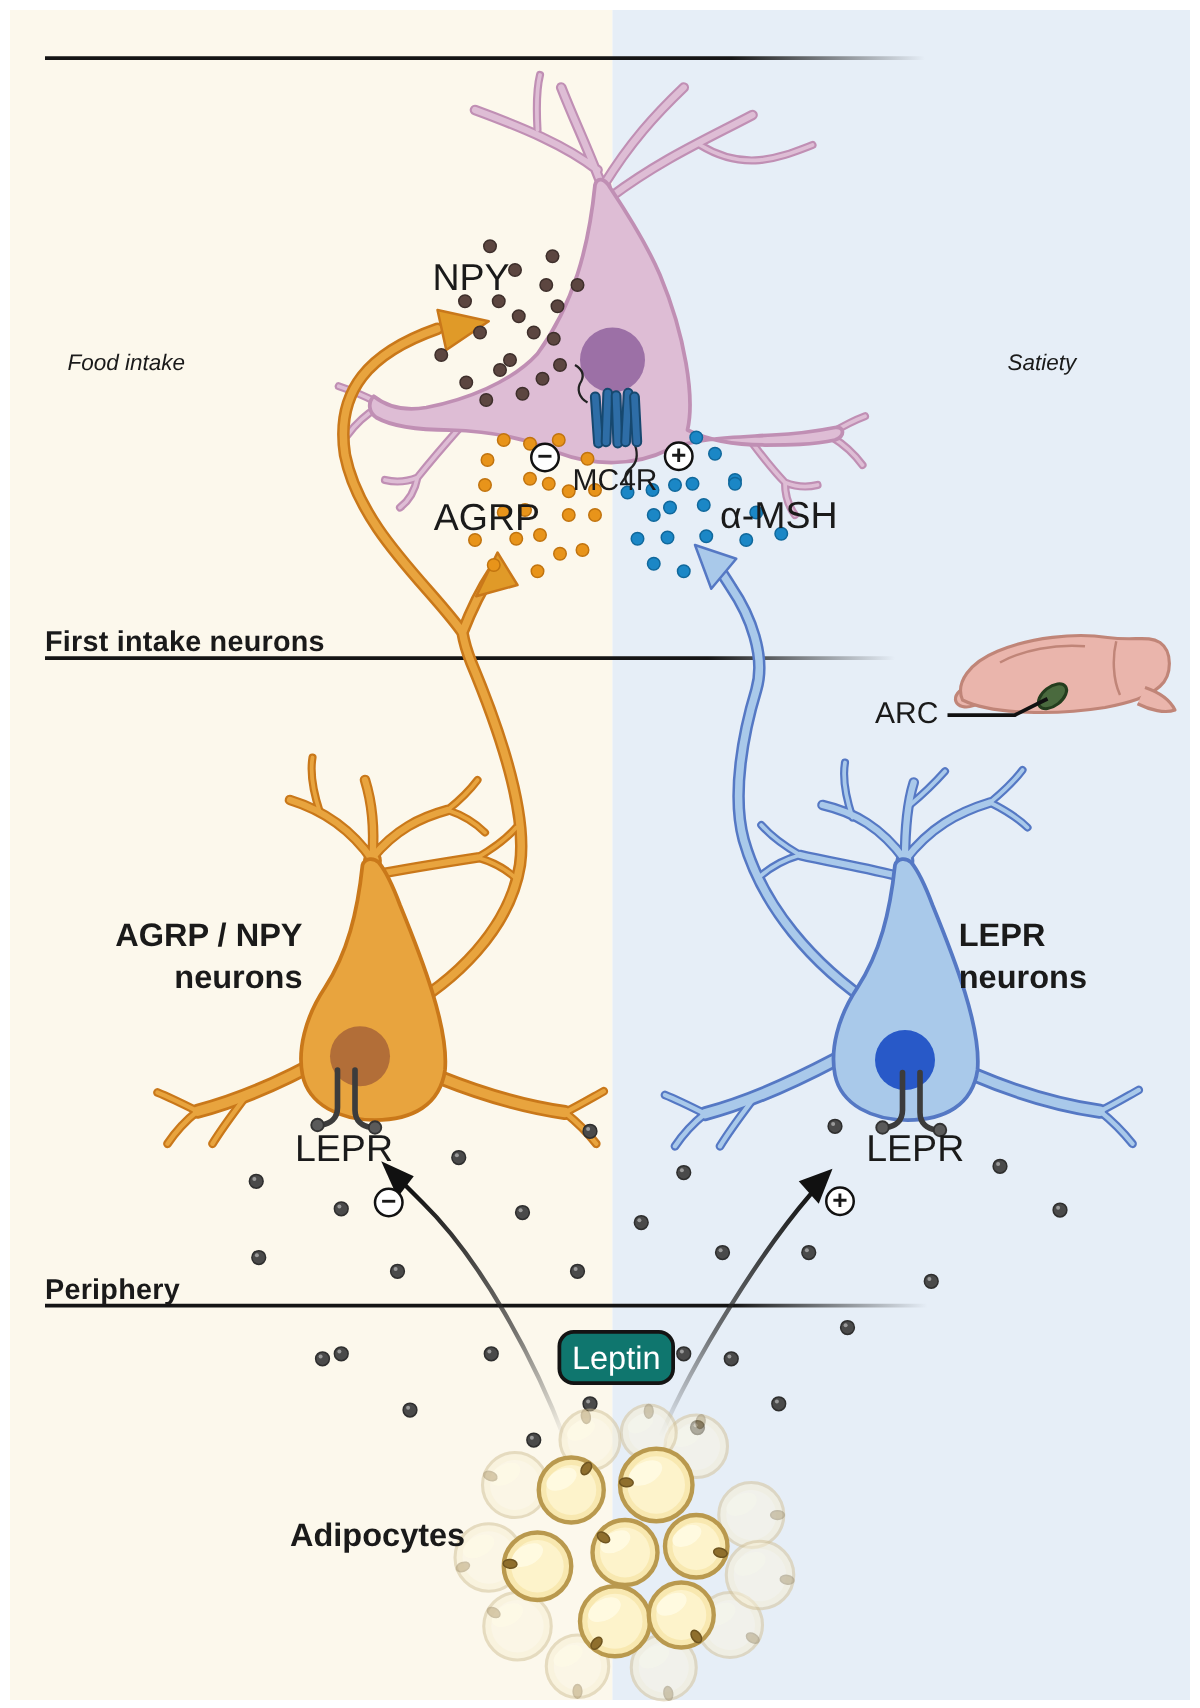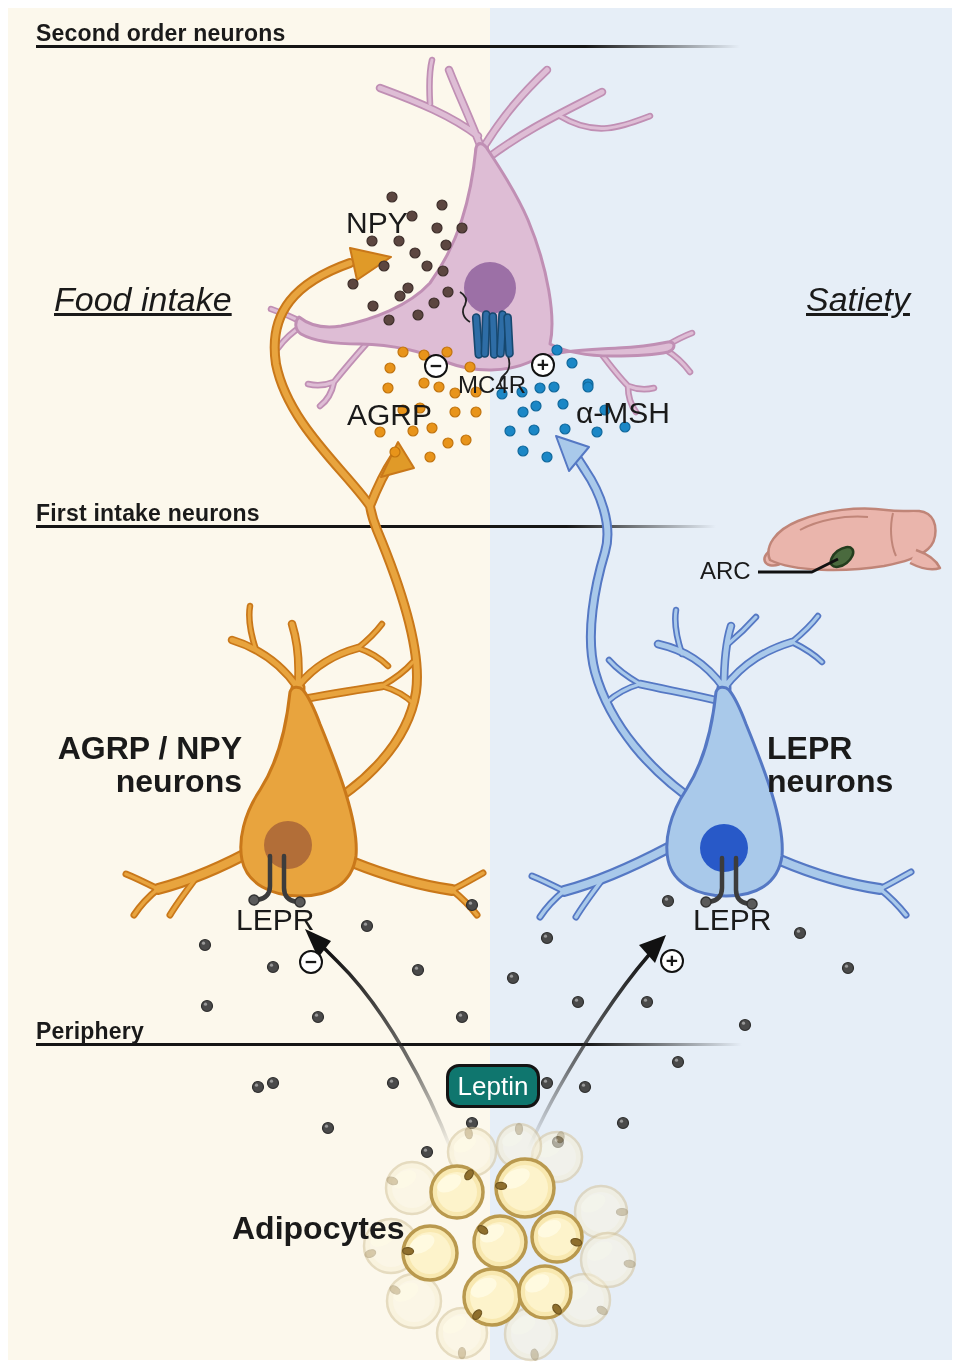--- a/index.html
+++ b/index.html
@@ -3,23 +3,23 @@
 <meta charset="utf-8">
 <style>
   html,body{margin:0;padding:0;background:#ffffff;}
   #canvas{position:relative;width:960px;height:1366px;background:#ffffff;overflow:hidden;
           font-family:"Liberation Sans", sans-serif;color:#1a1a1a;}
   .bg-half{position:absolute;top:8px;bottom:6px;}
   #bg-left{left:8px;width:482px;background:#FCF8EC;}
   #bg-right{left:490px;width:462px;background:#E6EEF7;}
   .section-header{position:absolute;font-size:23px;font-weight:bold;letter-spacing:.2px;}
   .section-line{position:absolute;height:3px;background:linear-gradient(to right,#151515 78%,rgba(21,21,21,0));}
-  .side-label{position:absolute;font-size:34px;font-style:italic;text-decoration:underline;}
+  .side-label{position:absolute;font-size:18px;font-style:italic;}
   .mol-label{position:absolute;font-size:30px;}
-  .neuron-label{position:absolute;font-size:32px;font-weight:bold;line-height:33px;}
+  .neuron-label{position:absolute;font-size:26px;font-weight:bold;line-height:33px;}
   .sign-badge{position:absolute;width:24px;height:24px;border:2.5px solid #111;border-radius:50%;
               background:#fff;display:flex;align-items:center;justify-content:center;
               font-size:21px;font-weight:bold;line-height:1;box-sizing:border-box;padding-bottom:2px;}
   #leptin-pill{position:absolute;left:446px;top:1064px;width:88px;height:38px;background:#0f766e;
                border:3px solid #141414;border-radius:13px;color:#fff;font-size:26px;
                display:flex;align-items:center;justify-content:center;}
   #overlay{position:absolute;left:0;top:0;pointer-events:none;}
   #arc-label{position:absolute;left:700px;top:557px;font-size:24px;}
   .two-line span{display:block;}
 </style>
@@ -395,21 +395,20 @@
         </g>
         <g>
           <circle cx="545" cy="1292" r="26" fill="#F8E8B0" stroke="#B9994E" stroke-width="3.5"></circle>
           <circle cx="545" cy="1292" r="20" fill="#FDF3CB"></circle>
           <ellipse cx="537.2" cy="1283.42" rx="13" ry="7.8" fill="#FFFBE2" opacity="0.9" transform="rotate(-28 537.2 1283.42)"></ellipse>
           <ellipse cx="557.045105163372" cy="1309.2021929300688" rx="5.5" ry="3.5" fill="#8F6F2D" stroke="#6F5520" stroke-width="1.2" transform="rotate(55 557.045105163372 1309.2021929300688)" opacity="1"></ellipse>
         </g>
       </g>
   </svg>
 
-  <div class="section-header" style="left:36px;top:20px;">Second order neurons</div>
   <div class="section-header" style="left:36px;top:500px;">First intake neurons</div>
   <div class="section-header" style="left:36px;top:1018px;">Periphery</div>
 
   <div class="side-label" style="left:54px;top:280px;">Food intake</div>
   <div class="side-label" style="left:806px;top:280px;">Satiety</div>
 
   <div class="mol-label" style="left:346px;top:206px;">NPY</div>
   <div class="mol-label" style="left:347px;top:398px;">AGRP</div>
   <div class="mol-label" style="left:576px;top:396px;">α-MSH</div>
   <div class="mol-label" style="left:458px;top:355px;font-size:24px;margin-top:16px;">MC4R</div>

